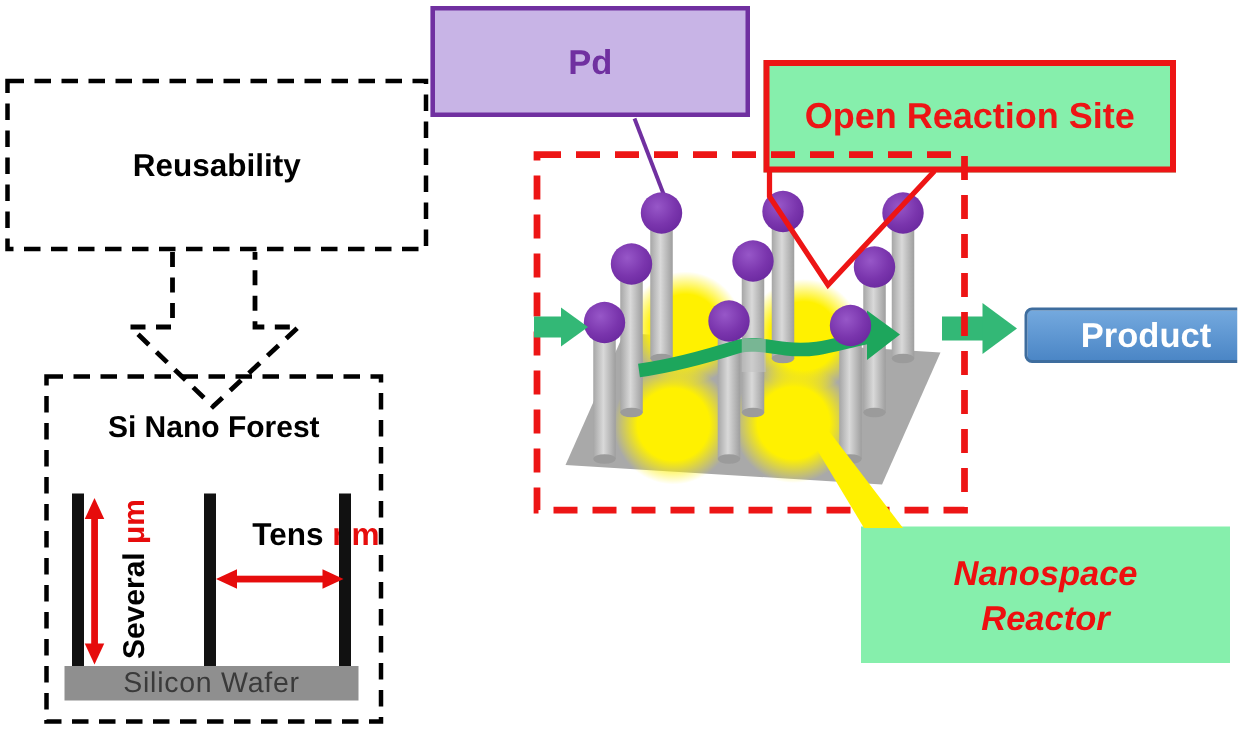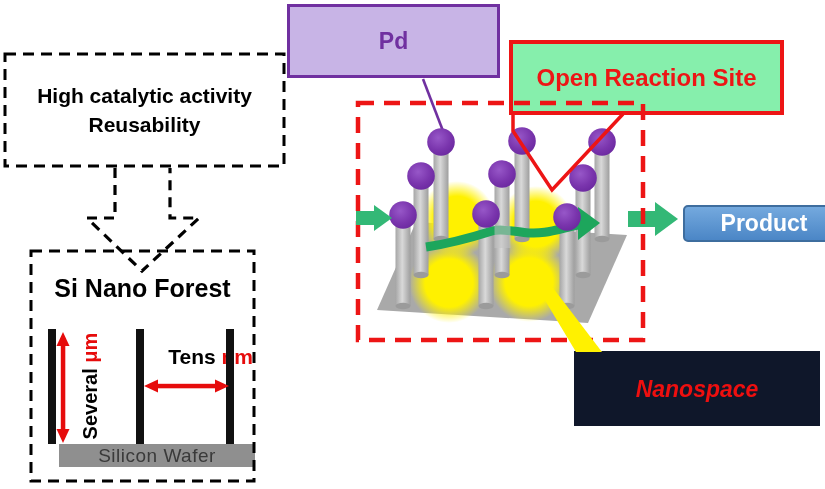--- a/index.html
+++ b/index.html
@@ -17,61 +17,61 @@
   #pd-box{left:287px;top:4px;width:213px;height:74px;background:#c8b4e6;
           border:3px solid #7030a0;color:#7030a0;font-size:23px;line-height:27px;}
   #ors-box{left:509px;top:40px;width:275px;height:75px;background:#86efac;
            border:4px solid #ed1515;color:#ed1515;font-size:24px;}
   #substrate-box{left:213px;top:196px;width:144px;height:44px;border-radius:3px;
            background:linear-gradient(#8cbb5e,#649c3a);border:2px solid #5d9136;
            color:#fff;font-size:24px;}
   #product-box{left:683px;top:205px;width:162px;height:37px;border-radius:5px;
            background:linear-gradient(#74a9de,#4b86c6);border:2px solid #3e6d9e;
            color:#fff;font-size:23px;}
-  #nanospace-box{left:574px;top:351px;width:246px;height:75px;background:#0f172a;
+  #nanospace-box{left:574px;top:351px;width:246px;height:91px;background:#86efac;
            color:#ee0f0f;font-size:23px;line-height:30px;font-style:italic;}
   #si-box{left:30px;top:250px;width:225px;height:232px;justify-content:flex-start;}
-  #si-title{margin-top:24px;font-size:25px;color:#000;}
+  #si-title{margin-top:24px;font-size:20px;color:#000;}
   #tens-label{position:absolute;left:143px;top:345px;width:110px;font-weight:bold;
            font-size:21px;color:#000;text-align:right;}
   #several-label{position:absolute;left:33px;top:372px;width:120px;height:28px;
            transform:rotate(-90deg);font-weight:bold;font-size:20px;color:#000;
            text-align:center;}
   #wafer{position:absolute;left:43px;top:444px;width:196px;height:23px;
            background:#8f8f8f;display:flex;align-items:center;justify-content:center;
-           font-size:19px;font-weight:normal;letter-spacing:.5px;color:#3a3a3a;margin-left:16px;}
+           font-size:19px;font-weight:normal;letter-spacing:.5px;color:#3a3a3a;}
   .red-txt{color:#e60c0c;}
 </style>
 </head>
 <body>
 
 <div id="stage">
 
   <div class="html-layer">
 
     <div class="box" id="benefits-box">
-      <div>High catalytic activity</div>
       <div>Reusability</div>
     </div>
 
     <div class="box" id="pd-box">
       <div>Pd</div>
     </div>
 
     <div class="box" id="ors-box">
       <div>Open Reaction Site</div>
     </div>
 
 
     <div class="box" id="product-box">
       <div>Product</div>
     </div>
 
     <div class="box" id="nanospace-box">
       <div>Nanospace</div>
+      <div>Reactor</div>
     </div>
 
     <div class="box" id="si-box">
       <div id="si-title">Si Nano Forest</div>
     </div>
 
     <div id="several-label"><span>Several </span><span class="red-txt">μm</span></div>
 
     <div id="tens-label"><span>Tens </span><span class="red-txt">nm</span></div>
 

